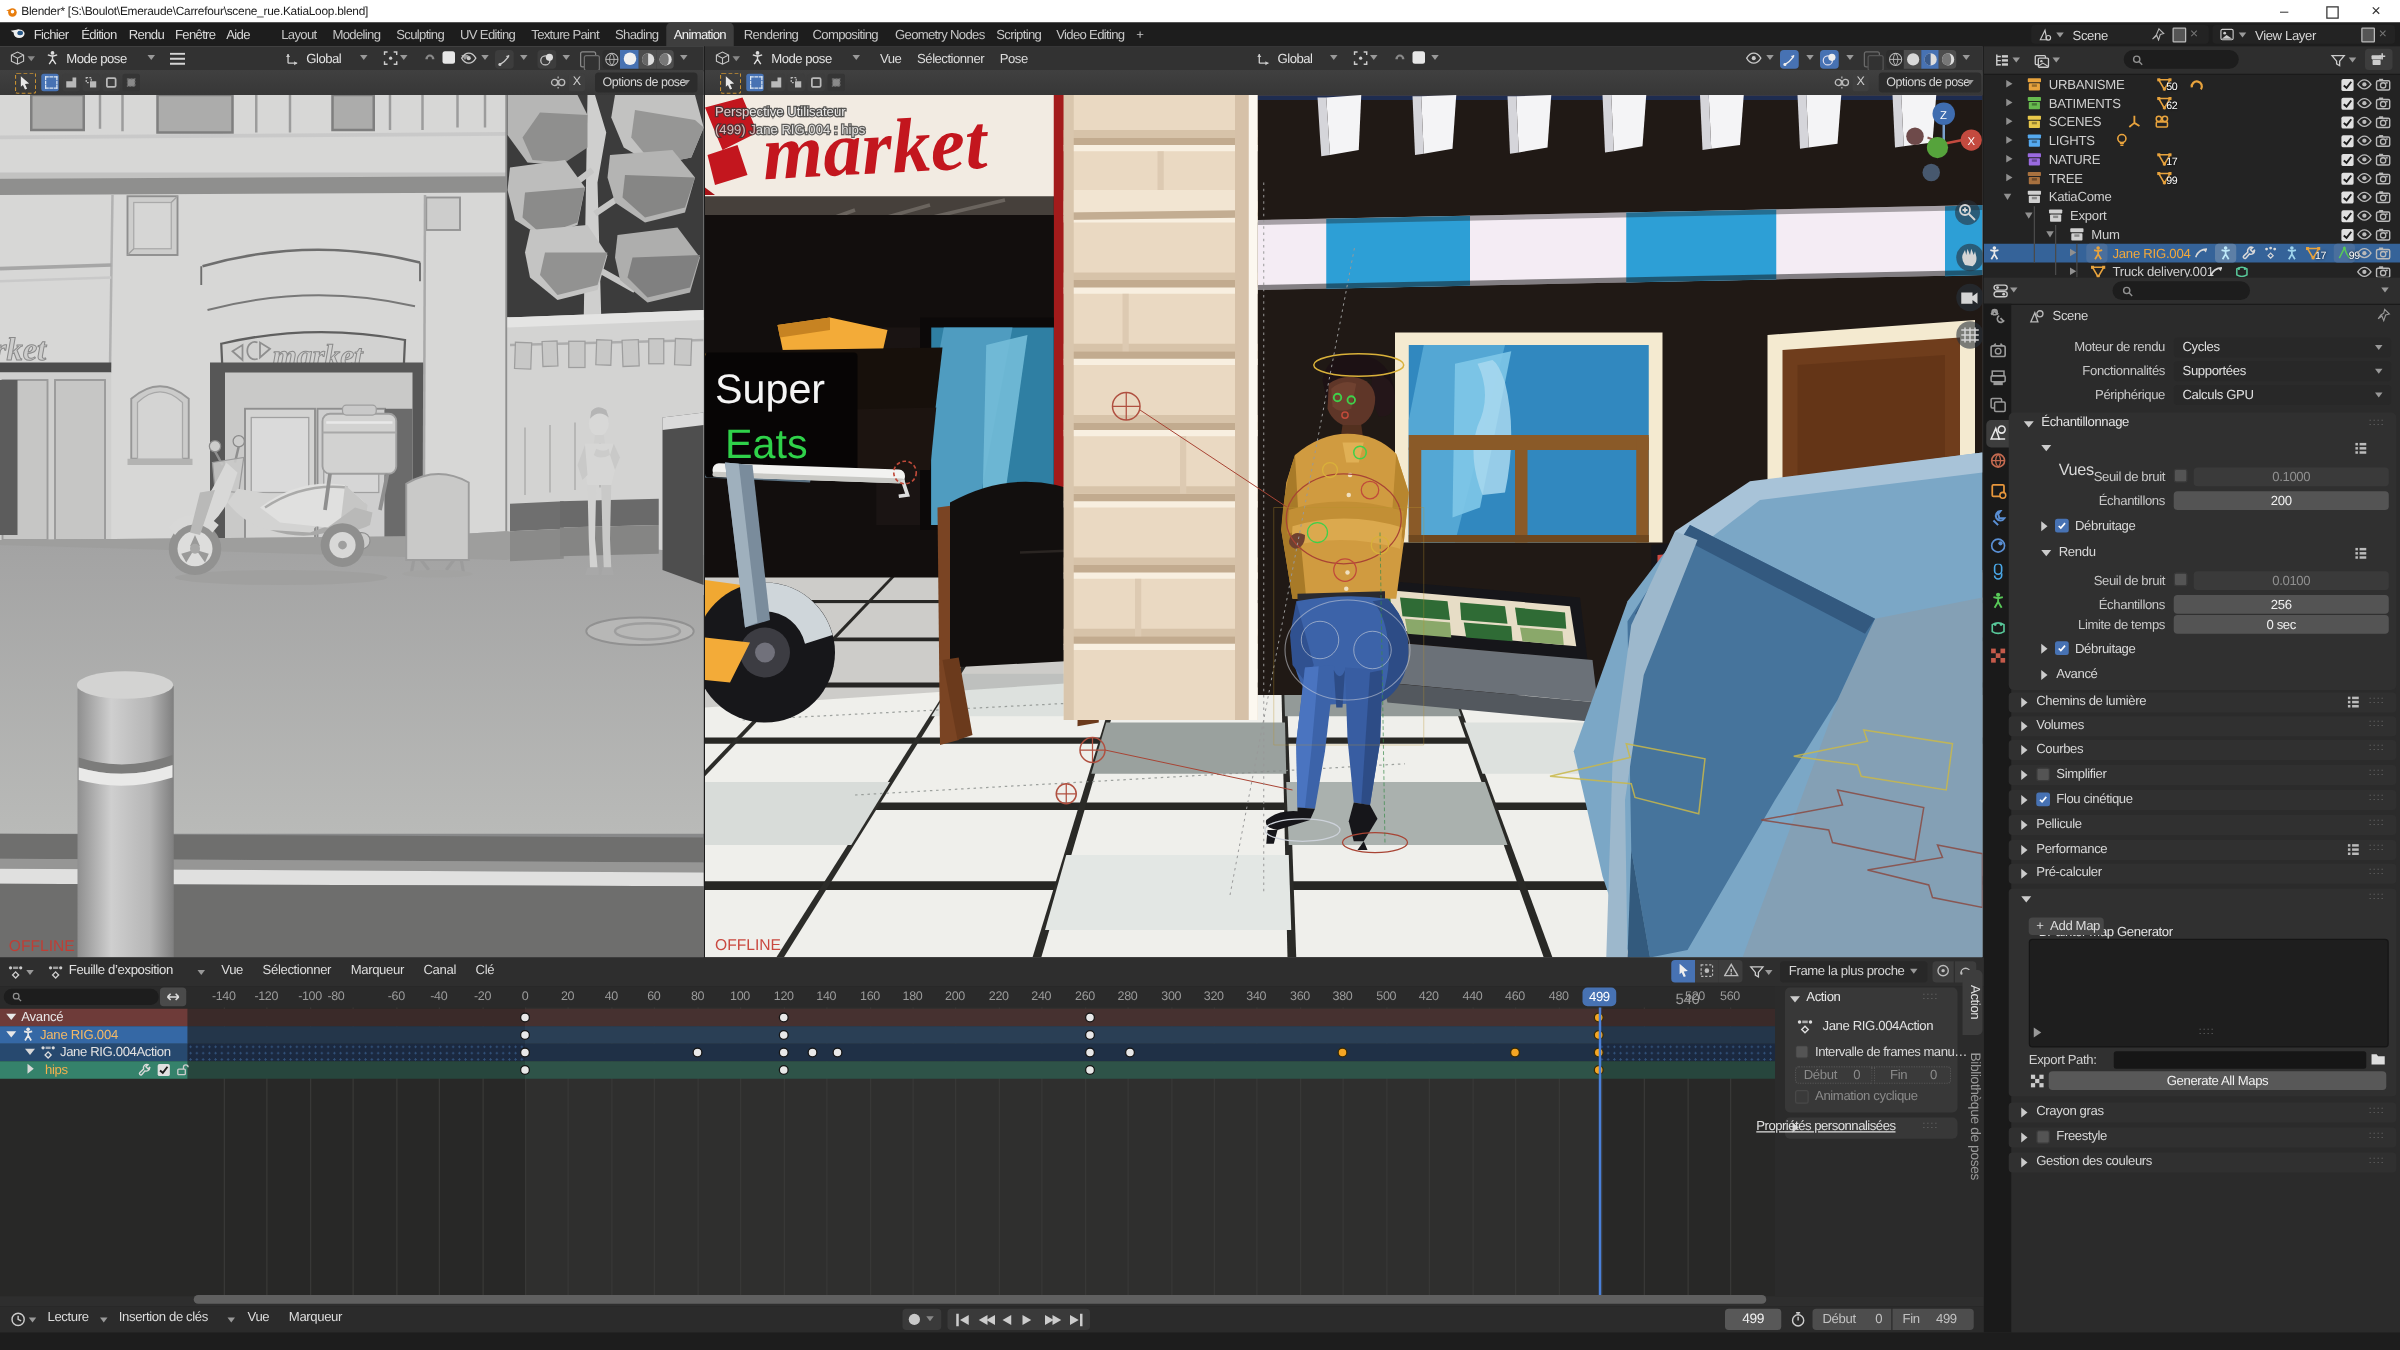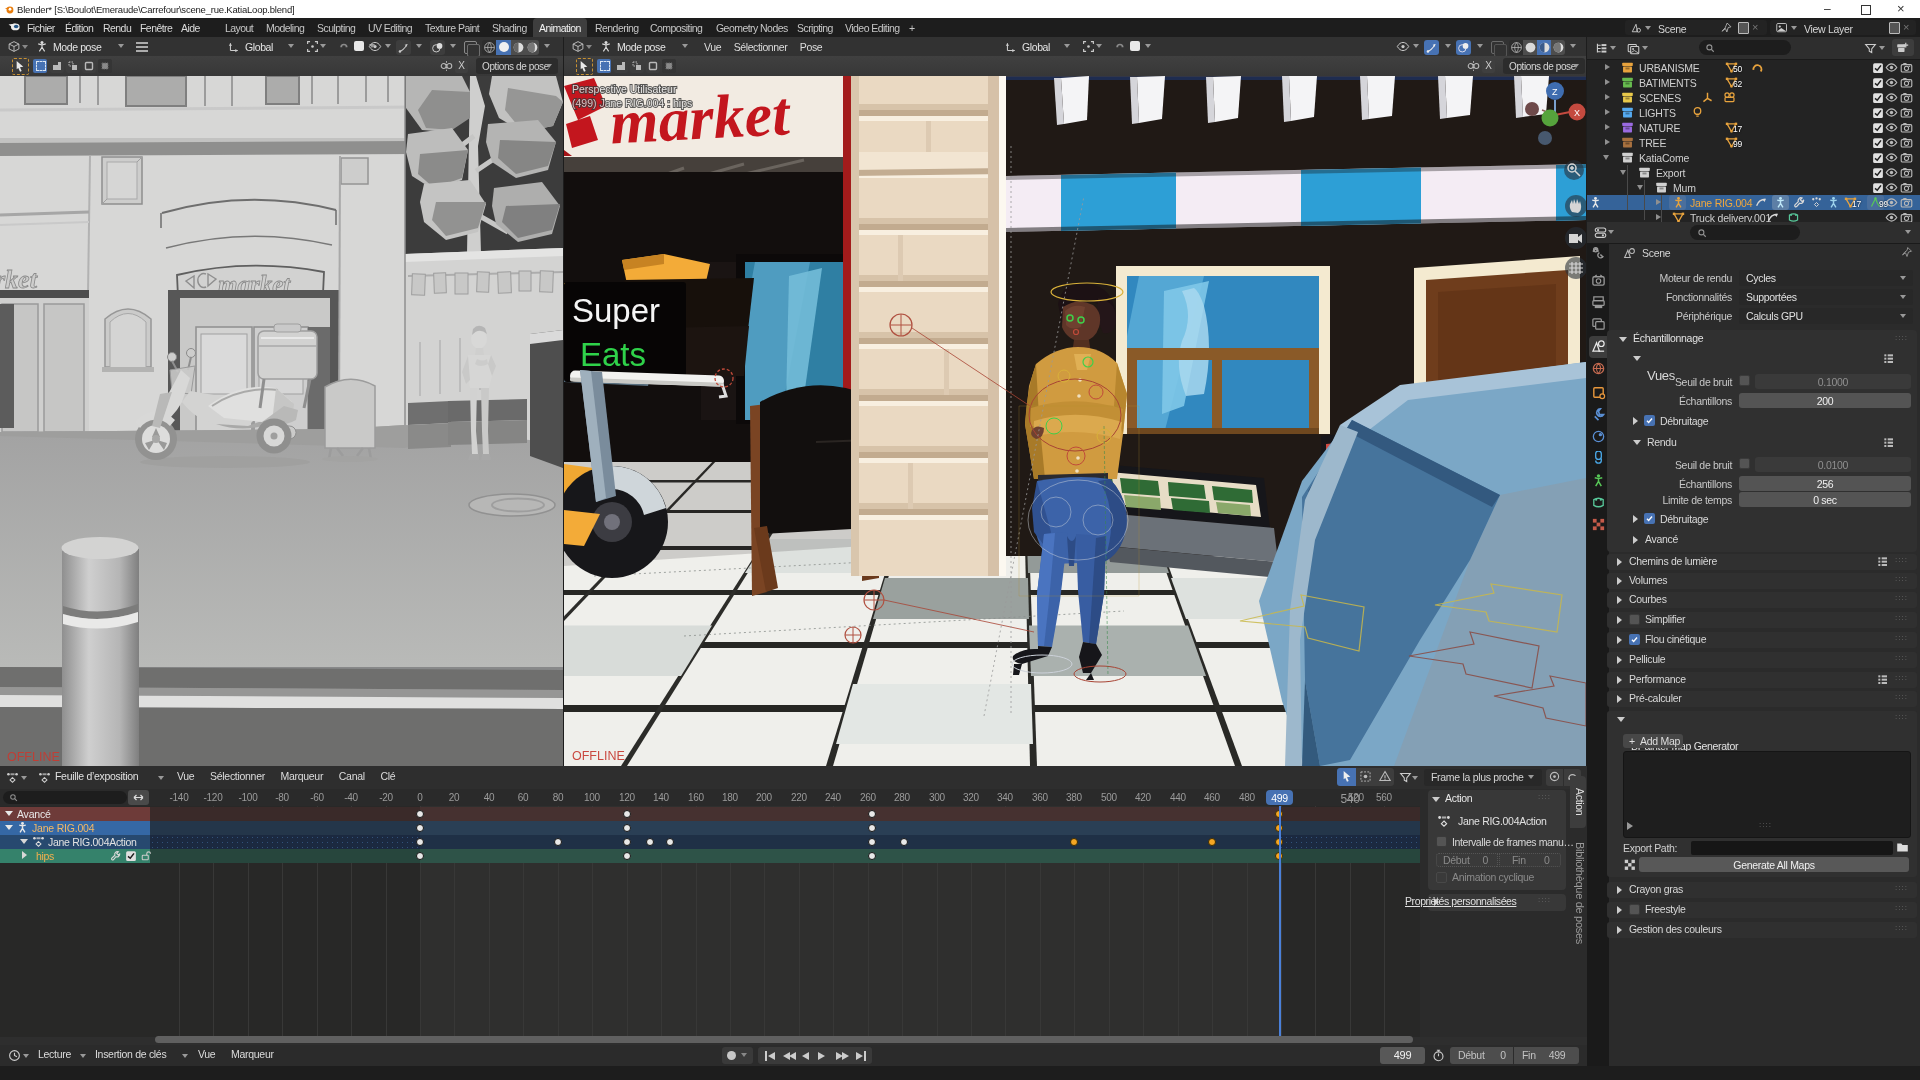--- a/index.html
+++ b/index.html
@@ -1420,21 +1420,21 @@
 <svg class="abs" style="left:1567px;top:5px;" width="11" height="11" viewBox="0 0 12 12">
           <path d="M2,8 a4,4 0 0 1 8,0" fill="none" stroke="#bbb" stroke-width="1.3"></path>
           <circle cx="2.5" cy="8.5" r="1.2" fill="#bbb"></circle>
           <circle cx="9.5" cy="8.5" r="1.2" fill="#bbb"></circle>
         </svg>
 </div>
 <div class="abs" style="left:0;top:23px;width:1587px;height:17px;background:#2a2a2a;"></div>
 <div class="abs txt" style="left:159px;top:26px;width:40px;text-align:center;font-size:10px;color:#9b9b9b;">-140</div>
 <div class="abs txt" style="left:193px;top:26px;width:40px;text-align:center;font-size:10px;color:#9b9b9b;">-120</div>
 <div class="abs txt" style="left:228px;top:26px;width:40px;text-align:center;font-size:10px;color:#9b9b9b;">-100</div>
-<div class="abs txt" style="left:262px;top:26px;width:40px;text-align:center;font-size:10px;color:#9b9b9b;">-80</div>
+<div class="abs txt" style="left:262px;top:26px;width:40px;font-size:10px;color:#9b9b9b;">-80</div>
 <div class="abs txt" style="left:297px;top:26px;width:40px;text-align:center;font-size:10px;color:#9b9b9b;">-60</div>
 <div class="abs txt" style="left:331px;top:26px;width:40px;text-align:center;font-size:10px;color:#9b9b9b;">-40</div>
 <div class="abs txt" style="left:366px;top:26px;width:40px;text-align:center;font-size:10px;color:#9b9b9b;">-20</div>
 <div class="abs txt" style="left:400px;top:26px;width:40px;text-align:center;font-size:10px;color:#9b9b9b;">0</div>
 <div class="abs txt" style="left:434px;top:26px;width:40px;text-align:center;font-size:10px;color:#9b9b9b;">20</div>
 <div class="abs txt" style="left:469px;top:26px;width:40px;text-align:center;font-size:10px;color:#9b9b9b;">40</div>
 <div class="abs txt" style="left:503px;top:26px;width:40px;text-align:center;font-size:10px;color:#9b9b9b;">60</div>
 <div class="abs txt" style="left:538px;top:26px;width:40px;text-align:center;font-size:10px;color:#9b9b9b;">80</div>
 <div class="abs txt" style="left:572px;top:26px;width:40px;text-align:center;font-size:10px;color:#9b9b9b;">100</div>
 <div class="abs txt" style="left:607px;top:26px;width:40px;text-align:center;font-size:10px;color:#9b9b9b;">120</div>

